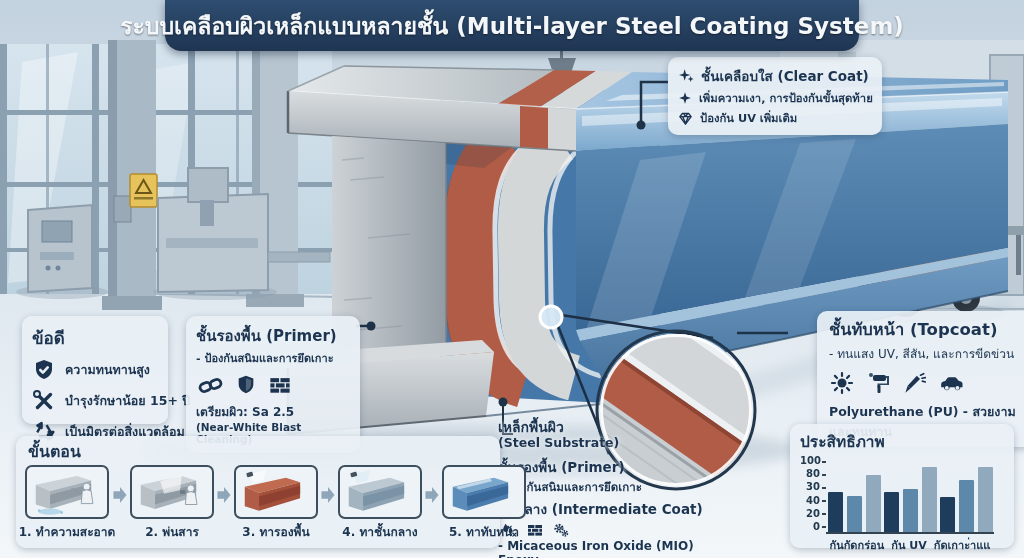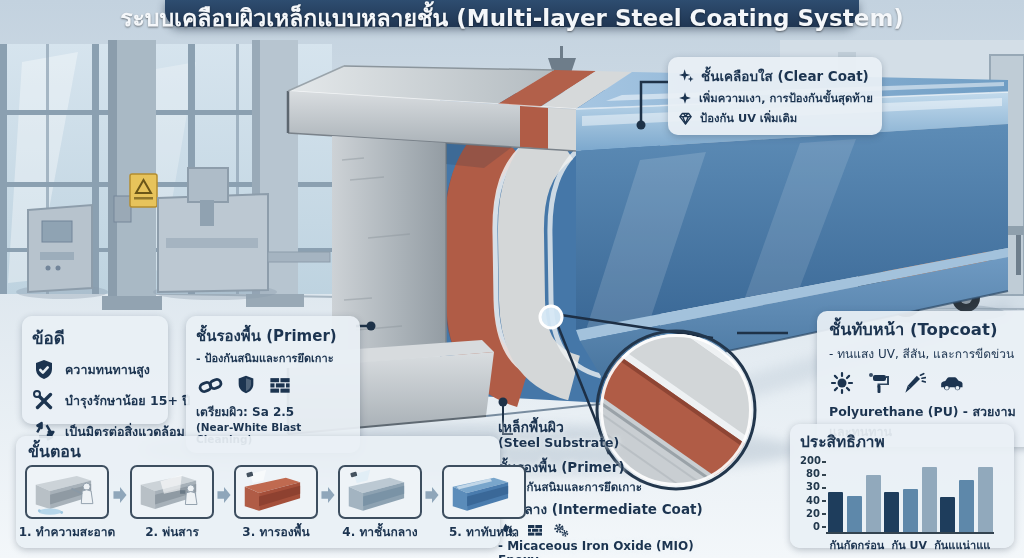--- a/index.html
+++ b/index.html
@@ -3,23 +3,23 @@
 <meta charset="utf-8">
 <style>
   html,body{margin:0;padding:0;}
   .stage{position:relative;width:1024px;height:558px;overflow:hidden;
     background:#cfdce6;font-family:"DejaVu Sans","Liberation Sans",sans-serif;color:#1c3450;}
   .stage svg{display:block;}
   #scene,#lines{position:absolute;left:0;top:0;}
   #lines{z-index:2;pointer-events:none;}
   .panel{position:absolute;z-index:3;background:rgba(233,240,245,0.93);border-radius:10px;
     box-shadow:0 2px 7px rgba(35,55,75,.28);}
-  .titlebar{position:absolute;left:165px;top:0;width:694px;height:27px;z-index:4;
+  .titlebar{position:absolute;left:165px;top:0;width:694px;height:51px;z-index:4;
     background:linear-gradient(#2e4d70,#1f3552);border-radius:0 0 16px 16px;
-    display:flex;align-items:flex-start;justify-content:center;box-shadow:0 3px 8px rgba(20,35,55,.45);}
+    display:flex;align-items:center;justify-content:center;box-shadow:0 3px 8px rgba(20,35,55,.45);}
   .titlebar span{color:#f4f7fa;font-size:23px;font-weight:bold;text-shadow:0 1px 2px rgba(0,0,0,.45);white-space:nowrap;}
   .ic{flex:0 0 auto;color:#1c3450;}
   
   #adv-box{left:22px;top:316px;width:146px;height:108px;padding:8px 10px;box-sizing:border-box;}
   #adv-box h3{margin:0;font-size:17px;}
   .adv-row{display:flex;align-items:center;gap:9px;margin-top:7px;}
   .adv-row span{font-size:12.5px;font-weight:600;white-space:nowrap;}
   
   #primer-box{left:186px;top:316px;width:174px;padding:8px 10px;box-sizing:border-box;}
   #primer-box h3{margin:0;font-size:15px;}
@@ -548,21 +548,21 @@
       </div>
       <span class="step-label">5. ทาทับหน้า</span>
     </div>
   </div>
 </div>
 
 <div class="panel" id="chart-panel">
   <h3>ประสิทธิภาพ</h3>
   <div class="chart-body">
     <div class="yaxis">
-      <span>200</span>
+      <span>100</span>
       <span>80</span>
       <span>30</span>
       <span>40</span>
       <span>20</span>
       <span>0</span>
     </div>
     <div class="plot">
       <div class="bar-group">
         <div class="bar s1" style="height: 53%;"></div>
         <div class="bar s2" style="height: 47%;"></div>
@@ -576,17 +576,17 @@
       <div class="bar-group">
         <div class="bar s1" style="height: 46%;"></div>
         <div class="bar s2" style="height: 69%;"></div>
         <div class="bar s3" style="height: 86%;"></div>
       </div>
     </div>
   </div>
   <div class="xlabels">
     <span>กันกัดกร่อน</span>
     <span>กัน UV</span>
-    <span>กันแแน่าแแ</span>
+    <span>กัดเกาะ่าแแ</span>
   </div>
 </div>
 
 </div>
 
 </body></html>

